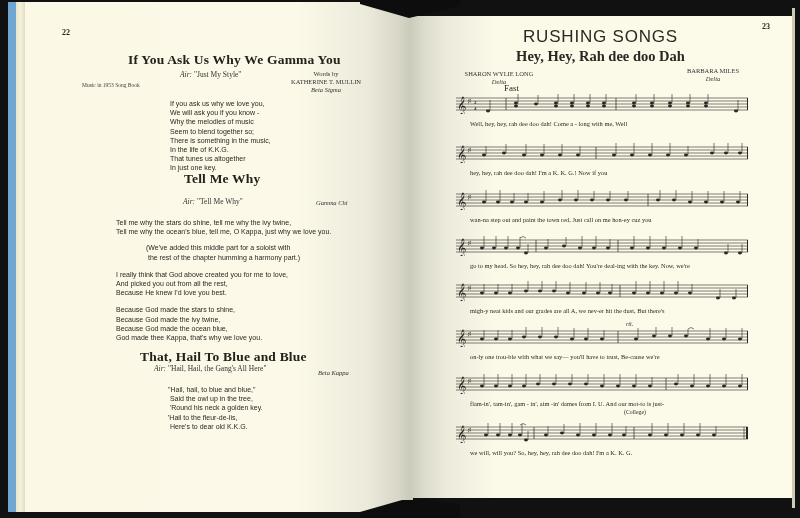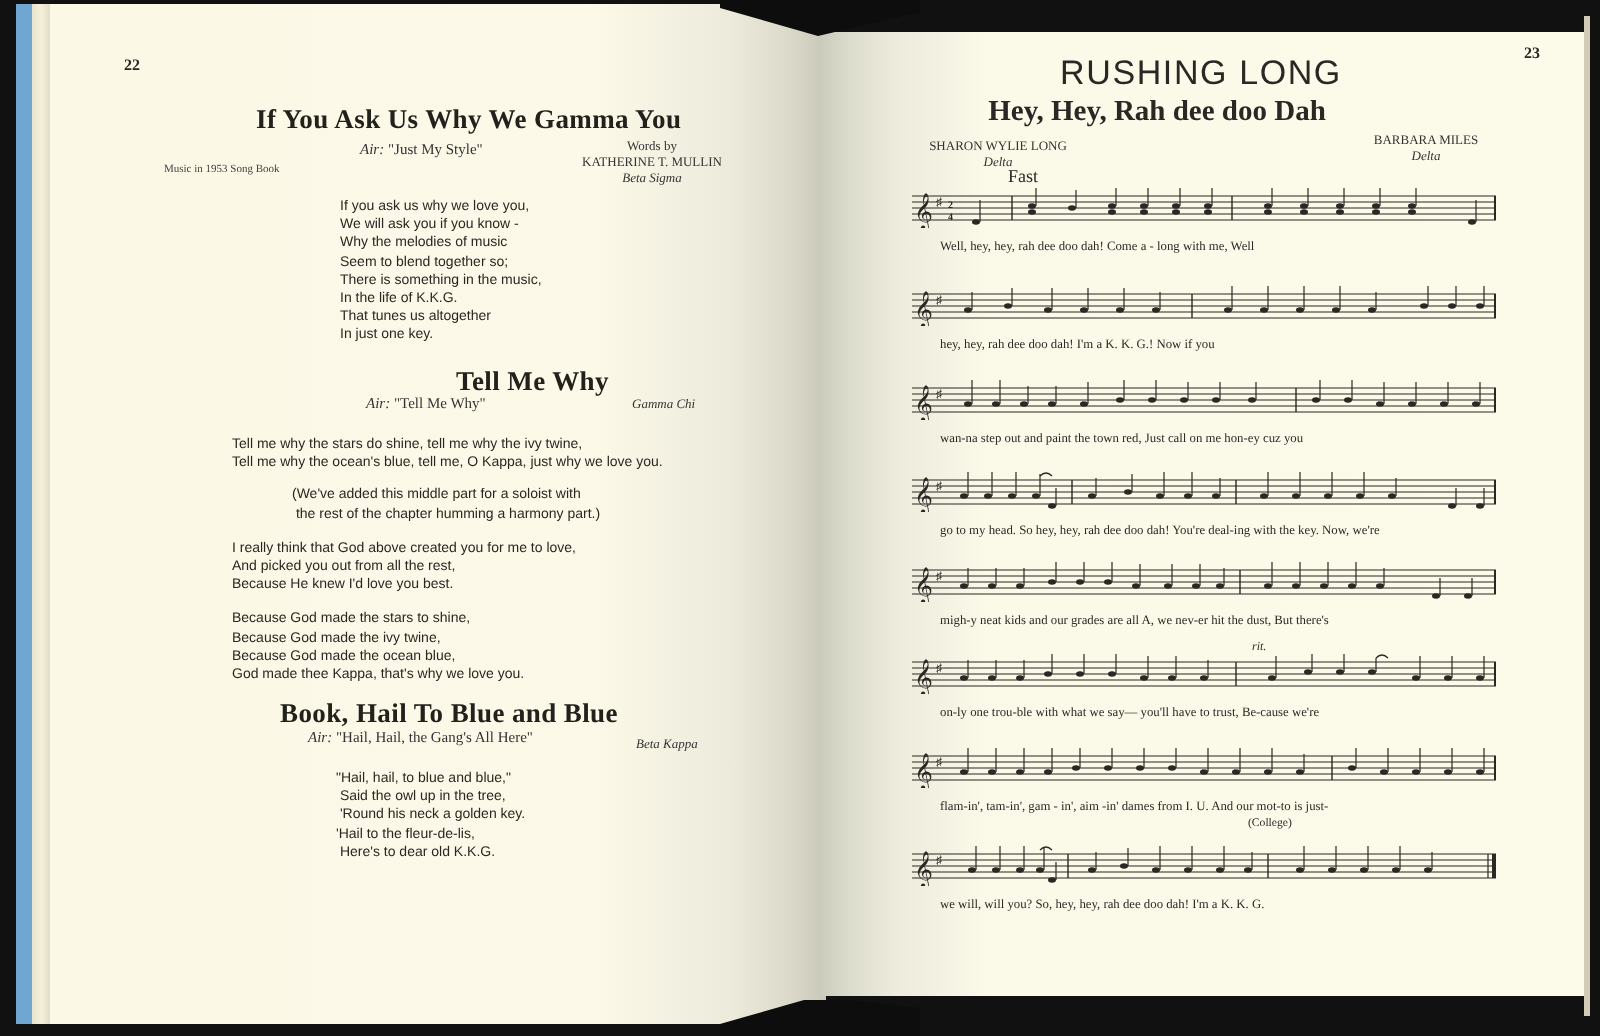--- a/index.html
+++ b/index.html
@@ -27,21 +27,21 @@
     .air .air-tune { font-style: normal; }
     .credit { position: absolute; font-size: 6.5px; color: #333; white-space: nowrap; text-align: center; line-height: 8px; }
     .credit .chapter { font-style: italic; }
     .small-note { position: absolute; font-size: 5.5px; color: #444; white-space: nowrap; }
 
     .verse { position: absolute; font-family: "Liberation Sans", sans-serif; font-size: 7px; line-height: 9.2px; color: #2a2722; white-space: nowrap; }
     .verse .stanza { margin-bottom: 8px; }
     .verse .stanza.indent { padding-left: 30px; }
 
     .section-title { position: absolute; left: 409px; width: 383px; text-align: center; top: 27px; font-family: "Liberation Sans", sans-serif; font-size: 17px; letter-spacing: 0.8px; color: #2a2824; }
-    .music-title { position: absolute; left: 387px; width: 383px; text-align: center; top: 48px; font-size: 14.5px; font-weight: bold; color: #2a2824; }
+    .music-title { position: absolute; left: 409px; width: 383px; text-align: center; top: 48px; font-size: 14.5px; font-weight: bold; color: #2a2824; }
     .composer { position: absolute; font-size: 6.5px; color: #333; white-space: nowrap; text-align: center; line-height: 8px; }
     .composer .chapter { font-style: italic; }
     .tempo { position: absolute; left: 504px; top: 83px; font-size: 9px; color: #2a2824; }
 
     .system { position: absolute; left: 456px; width: 292px; height: 46px; }
     .staff { position: absolute; left: 0; top: 0; width: 292px; height: 20px; }
     .staff svg { display: block; }
     .lyrics { position: absolute; left: 14px; top: 26px; width: 282px; font-size: 6.4px; color: #2c2a25; white-space: nowrap; }
     .lyric-extra { position: absolute; font-size: 5.8px; color: #2c2a25; }
     .dyn { position: absolute; font-size: 6px; font-style: italic; color: #2c2a25; }
@@ -85,21 +85,21 @@
       <div>We will ask you if you know -</div>
       <div>Why the melodies of music</div>
       <div>Seem to blend together so;</div>
       <div>There is something in the music,</div>
       <div>In the life of K.K.G.</div>
       <div>That tunes us altogether</div>
       <div>In just one key.</div>
     </div>
   </div>
 
-  <div class="song-title" style="left:184px; top:183px;margin-left:44px;">Tell Me Why</div>
+  <div class="song-title" style="left:184px; top:171px;">Tell Me Why</div>
   <div class="air" style="left:183px; top:197px;">
     <span>Air:</span>
     <span class="air-tune">"Tell Me Why"</span>
   </div>
   <div class="credit" style="left:316px; top:199px;">
     <div class="chapter">Gamma Chi</div>
   </div>
 
   <div class="verse" style="left:116px; top:218px;">
     <div class="stanza" style="margin-bottom:7px;">
@@ -116,41 +116,41 @@
       <div>Because He knew I'd love you best.</div>
     </div>
     <div class="stanza">
       <div>Because God made the stars to shine,</div>
       <div>Because God made the ivy twine,</div>
       <div>Because God made the ocean blue,</div>
       <div>God made thee Kappa, that's why we love you.</div>
     </div>
   </div>
 
-  <div class="song-title" style="left:140px; top:349px;">Book, Hail To Blue and Blue</div>
+  <div class="song-title" style="left:140px; top:349px;">That, Hail To Blue and Blue</div>
   <div class="air" style="left:154px; top:364px;">
     <span>Air:</span>
     <span class="air-tune">"Hail, Hail, the Gang's All Here"</span>
   </div>
   <div class="credit" style="left:318px; top:369px;">
     <div class="chapter">Beta Kappa</div>
   </div>
 
   <div class="verse" style="left:168px; top:385px;">
     <div class="stanza">
       <div style="white-space:pre;">"Hail, hail, to blue and blue,"</div>
       <div style="white-space:pre;"> Said the owl up in the tree,</div>
       <div style="white-space:pre;"> 'Round his neck a golden key.</div>
       <div style="white-space:pre;">'Hail to the fleur-de-lis,</div>
       <div style="white-space:pre;"> Here's to dear old K.K.G.</div>
     </div>
   </div>
 
   <div class="page-num" style="left:737px; top:22px;margin-left:25px;">23</div>
-  <div class="section-title">RUSHING LONG</div>
+  <div class="section-title">RUSHING SONGS</div>
   <div class="music-title">Hey, Hey, Rah dee doo Dah</div>
 
   <div class="composer" style="left:454px; top:70px; width:90px;">
     <div>SHARON WYLIE LONG</div>
     <div class="chapter">Delta</div>
   </div>
   <div class="composer" style="left:678px; top:67px; width:70px;">
     <div>BARBARA MILES</div>
     <div class="chapter">Delta</div>
   </div>

